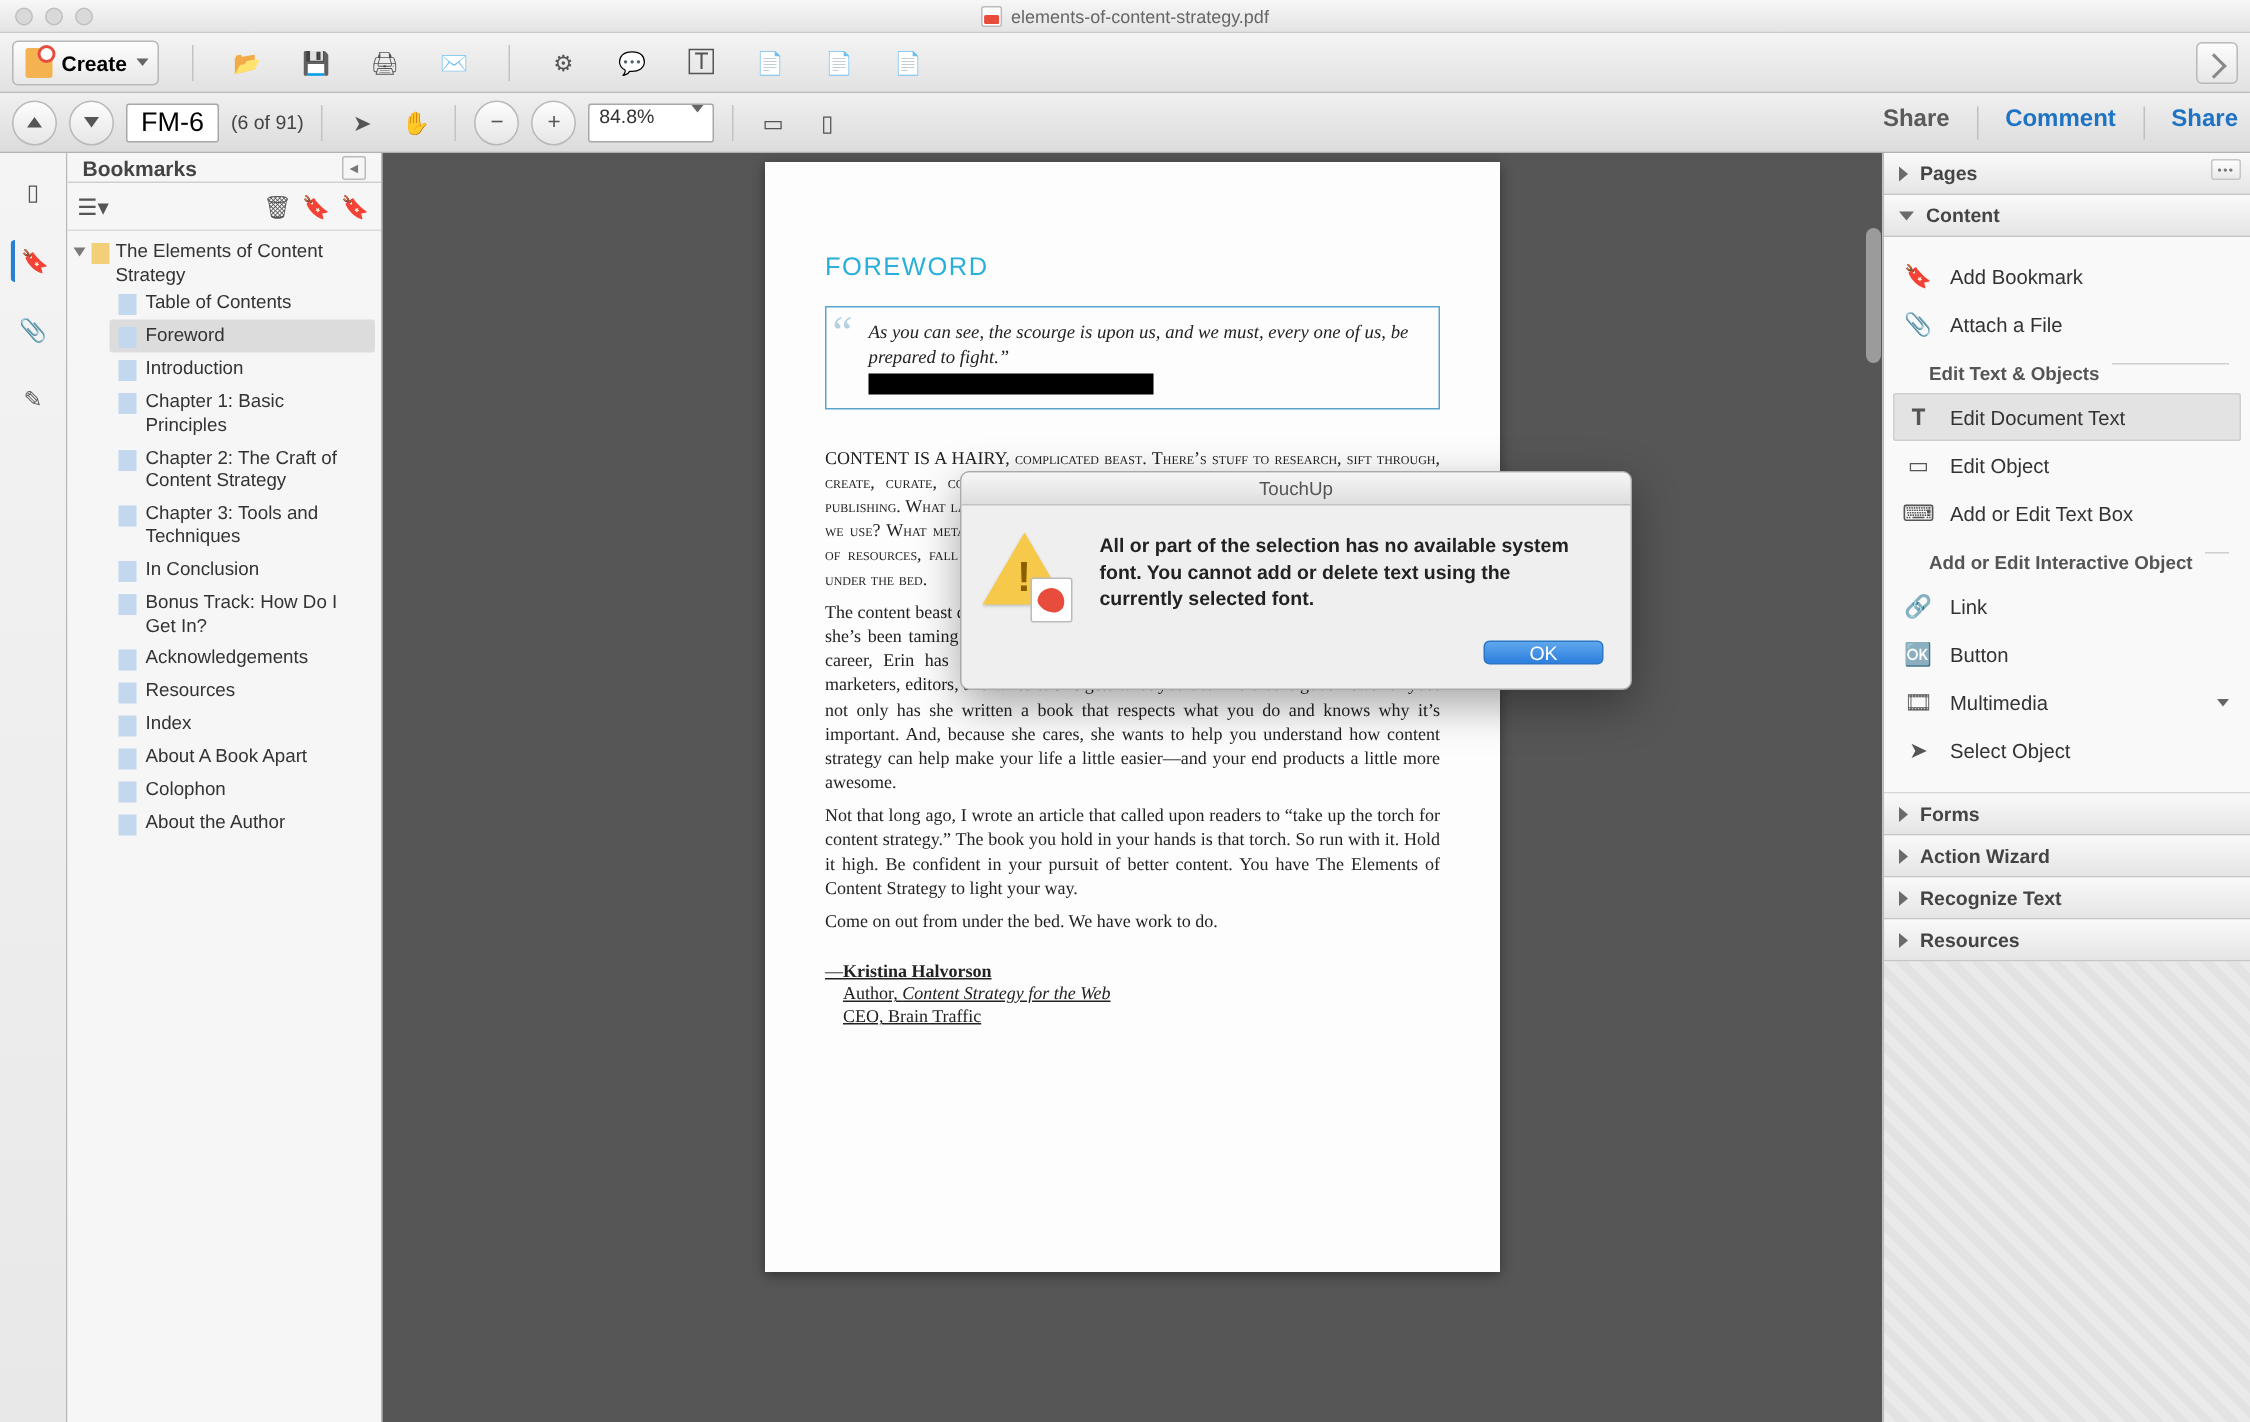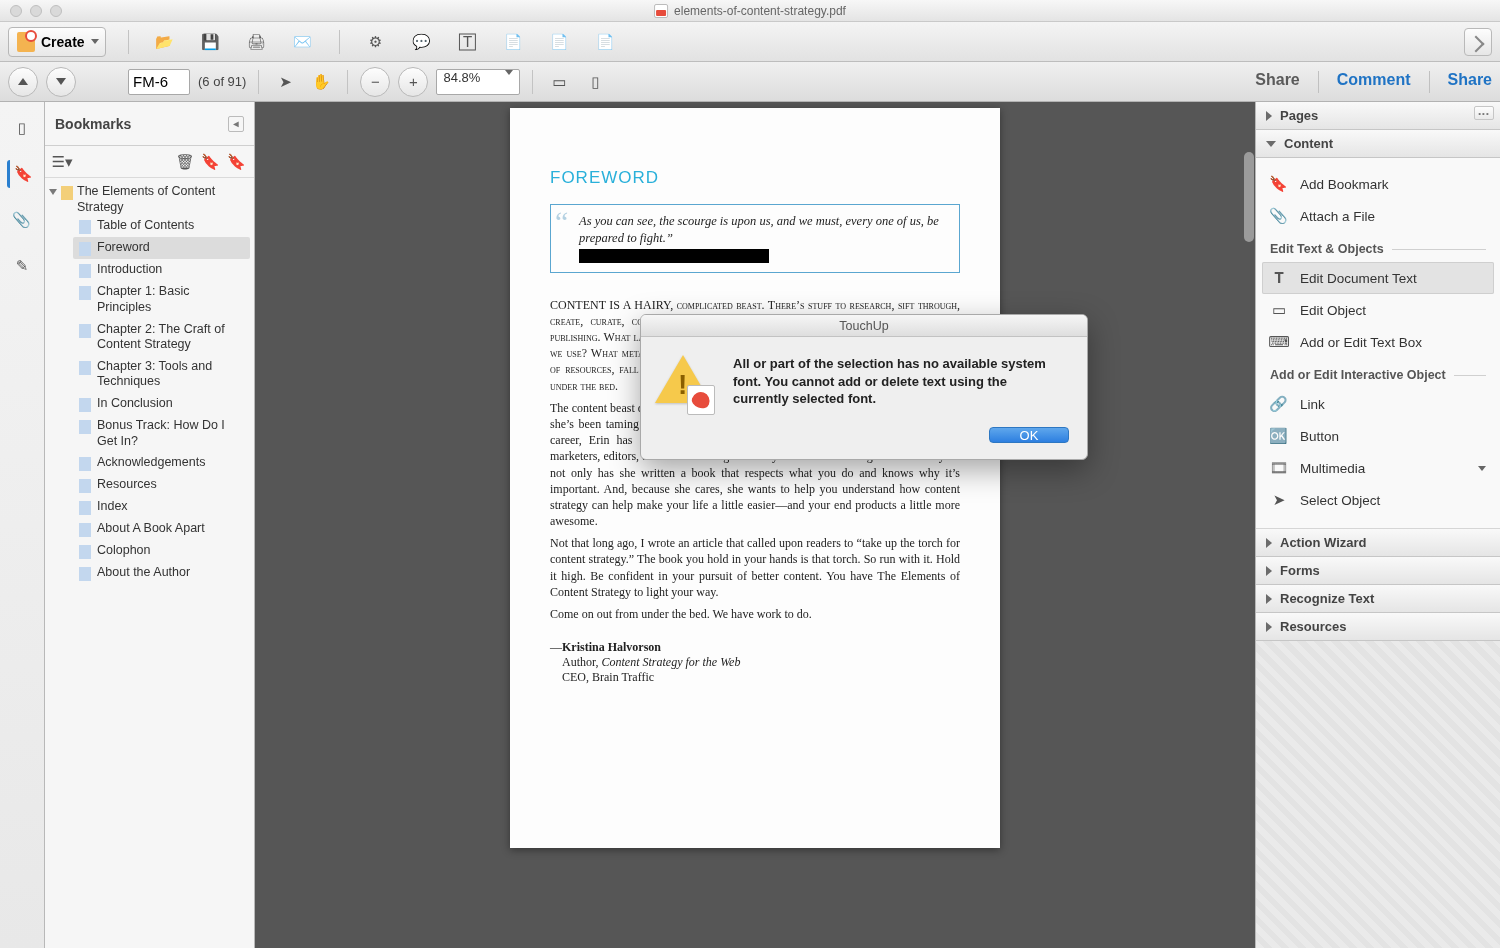--- a/index.html
+++ b/index.html
@@ -26,38 +26,38 @@
   
   .ico { font-size:18px; line-height:1; }
   .ico.pdf { width:18px; height:20px; background:#f4b350; border-radius:2px; position:relative; }
   .ico.pdf:before{content:""; position:absolute; top:-2px; right:-2px; width:8px; height:8px; border:2px solid #e74c3c; border-radius:50%; background:#fff;}
   
   
   .toolbar2 { height:40px; background:linear-gradient(#f0f0f0,#dcdcdc); border-bottom:1px solid #b2b2b2; display:flex; align-items:center; padding:0 8px; gap:8px; }
   .nav-btn { width:30px; height:30px; border:1px solid #b9b9b9; border-radius:50%; background:linear-gradient(#fdfdfd,#e6e6e6); display:flex; align-items:center; justify-content:center; }
   .nav-arrow-up { width:0; height:0; border-left:5px solid transparent; border-right:5px solid transparent; border-bottom:7px solid #555; }
   .nav-arrow-down { width:0; height:0; border-left:5px solid transparent; border-right:5px solid transparent; border-top:7px solid #555; }
-  .page-input { width:62px; height:26px; border:1px solid #a8a8a8; border-radius:2px; background:#fff; text-align:left; font-size:15px; padding:0 4px;margin-left:44px; }
+  .page-input { width:62px; height:26px; border:1px solid #a8a8a8; border-radius:2px; background:#fff; text-align:center; font-size:18px; padding:0 4px; }
   .page-count { font-size:13px; color:#444; }
   .zoom-box { width:84px; height:26px; border:1px solid #a8a8a8; border-radius:2px; background:#fff; display:flex; align-items:flex-start; justify-content:space-between; padding:0 6px; font-size:13px; }
   .tb2-right { margin-left:auto; display:flex; gap:18px; font-size:16px; font-weight:600; }
   .tb2-right a { text-decoration:none; }
   .link-tools { color:#5a5a5a; }
   .link-comment { color:#1f73c4; }
   .link-share { color:#1f73c4; }
   .tb2-sep { width:1px; height:22px; background:#c0c0c0; align-self:center; }
 
   
   .workspace { position:absolute; top:102px; bottom:0; left:0; right:0; display:flex; }
   .navpane { width:45px; background:linear-gradient(#f4f4f4,#e8e8e8); border-right:1px solid #b8b8b8; display:flex; flex-direction:column; align-items:center; padding-top:12px; gap:18px; }
   .navpane-btn { width:28px; height:28px; display:flex; align-items:center; justify-content:center; border-radius:3px; }
   .navpane-btn.active { border-left:3px solid #2a7fcf; margin-left:-3px; padding-left:3px; }
   
   .bookmarks-panel { width:210px; background:#f6f6f6; border-right:1px solid #b8b8b8; display:flex; flex-direction:column; }
-  .bm-header { height:44px; border-bottom:1px solid #cfcfcf; display:flex; align-items:center; justify-content:space-between; padding:0 10px; font-size:14px; font-weight:600; color:#444; }
+  .bm-header { height:20px; border-bottom:1px solid #cfcfcf; display:flex; align-items:center; justify-content:space-between; padding:0 10px; font-size:14px; font-weight:600; color:#444; }
   .bm-collapse { width:16px; height:16px; border:1px solid #bbb; border-radius:2px; display:flex; align-items:center; justify-content:center; }
   .bm-collapse:before { content:"◂"; font-size:10px; color:#777; }
   .bm-tools { height:32px; border-bottom:1px solid #dadada; display:flex; align-items:center; padding:0 8px; gap:8px; }
   .bm-tools .spacer{ flex:1 }
   .bm-tree { flex:1; overflow:auto; padding:6px 4px 6px 2px; font-size:12.5px; color:#333; }
   .bm-item { display:flex; align-items:flex-start; gap:6px; padding:3px 6px; border-radius:2px; cursor:default; }
   .bm-item.selected { background:#dcdcdc; }
   .bm-ribbon { width:12px; height:14px; background:#c3d7ee; flex-shrink:0; margin-top:2px; }
   .bm-ribbon.gold { background:#f3cf79; }
   .bm-label { line-height:1.25; }
@@ -69,35 +69,35 @@
   .doc-scroll-thumb { position:absolute; right:1px; top:50px; width:10px; height:90px; background:#9b9b9b; border-radius:5px; }
   .page { width:490px; height:740px; background:#fdfdfd; margin-top:6px; box-shadow:0 2px 8px rgba(0,0,0,.4); padding:60px 40px 40px 40px; font-family: Georgia, "Times New Roman", serif; color:#222; position:relative; }
   .page h2 { color:#29b0da; font-family:"Helvetica Neue",Arial,sans-serif; font-weight:500; letter-spacing:1px; font-size:17px; margin-bottom:16px; }
   .quote-box { border:1px solid #5aa6d0; padding:8px 12px 8px 28px; margin-bottom:24px; position:relative; }
   .quote-mark { position:absolute; left:4px; top:2px; font-size:30px; color:#b4d1e2; font-family:Georgia,serif; line-height:1; }
   .quote-text { font-style:italic; font-size:12.5px; line-height:1.35; }
   .redact { display:inline-block; width:190px; height:14px; background:#000; vertical-align:middle; }
   .page p { font-size:12px; line-height:1.35; text-align:justify; margin-bottom:6px; }
   .page p:first-of-type:first-line{}
   .smallcaps { font-variant:small-caps; }
-  .sig { margin-top:18px; font-size:12px; }
+  .sig { margin-top:18px; font-size:12px;text-decoration:underline; }
   .sig b { font-weight:700; }
   .sig .line2{ margin-left:12px; font-style:normal; }
   .sig .it{ font-style:italic; }
   
   
   .tools-pane { width:245px; background:#f3f3f3; border-left:1px solid #b8b8b8; display:flex; flex-direction:column; position:relative; }
   .tp-ellipsis { position:absolute; right:6px; top:4px; width:20px; height:14px; border:1px solid #c6c6c6; border-radius:2px; display:flex; align-items:center; justify-content:center; font-size:8px; letter-spacing:1px; color:#777; background:linear-gradient(#fdfdfd,#eaeaea); }
   .acc-item { height:28px; background:linear-gradient(#f9f9f9,#e5e5e5); border-bottom:1px solid #c6c6c6; display:flex; align-items:center; gap:8px; padding:0 10px; font-size:13px; font-weight:600; color:#444; }
   .acc-item .tri-r { width:0; height:0; border-top:5px solid transparent; border-bottom:5px solid transparent; border-left:6px solid #6b6b6b; }
   .acc-item .tri-d { width:0; height:0; border-left:5px solid transparent; border-right:5px solid transparent; border-top:6px solid #6b6b6b; }
   .content-body { background:#f9f9f9; padding:10px 0 12px 0; border-bottom:1px solid #d6d6d6; }
   .content-body .item { display:flex; align-items:center; gap:12px; padding:7px 14px; font-size:13.5px; color:#333; }
   .content-body .item.selected { background:#e3e3e3; box-shadow:inset 0 0 0 1px #cfcfcf; border-radius:2px; margin:0 6px; padding:7px 8px; }
-  .content-body .section-label { font-size:12.5px; font-weight:700; color:#555; padding:10px 14px 6px 14px; display:flex; align-items:center; gap:8px; }
+  .content-body .section-label { font-size:12.5px; font-weight:700; color:#555; padding:10px 14px 6px 30px; display:flex; align-items:flex-start; gap:8px; }
   .section-label .rule { flex:1; height:1px; background:#d0d0d0; }
   .item .mini-caret { margin-left:auto; }
   .tp-filler{ flex:1; background:repeating-linear-gradient(45deg,#eaeaea,#eaeaea 6px,#e3e3e3 6px,#e3e3e3 12px);}
   
   
   .ic { width:18px; height:18px; display:inline-flex; align-items:center; justify-content:center; font-size:15px; color:#555; }
   
   
   .dialog { position:absolute; left:640px; top:314px; width:448px; background:#efefef; border:1px solid #a9a9a9; border-radius:6px; box-shadow:0 10px 30px rgba(0,0,0,.35); overflow:hidden; }
   .dialog-t { height:22px; background:linear-gradient(#f6f6f6,#dedede); border-bottom:1px solid #c2c2c2; text-align:center; font-size:12.5px; color:#555; line-height:22px; }
@@ -384,25 +384,25 @@
           <span>Multimedia</span>
           <span class="caret mini-caret"></span>
         </div>
       <div class="item">
           <span class="ic">➤</span>
           <span>Select Object</span>
         </div>
     </div>
     <div class="acc-item">
         <span class="tri-r"></span>
+        <span>Forms</span>
+      </div>
+    <div class="acc-item">
+        <span class="tri-r"></span>
         <span>Action Wizard</span>
-      </div>
-    <div class="acc-item">
-        <span class="tri-r"></span>
-        <span>Forms</span>
       </div>
     <div class="acc-item">
         <span class="tri-r"></span>
         <span>Recognize Text</span>
       </div>
     <div class="acc-item">
         <span class="tri-r"></span>
         <span>Resources</span>
       </div>
     <div class="tp-filler"></div>

